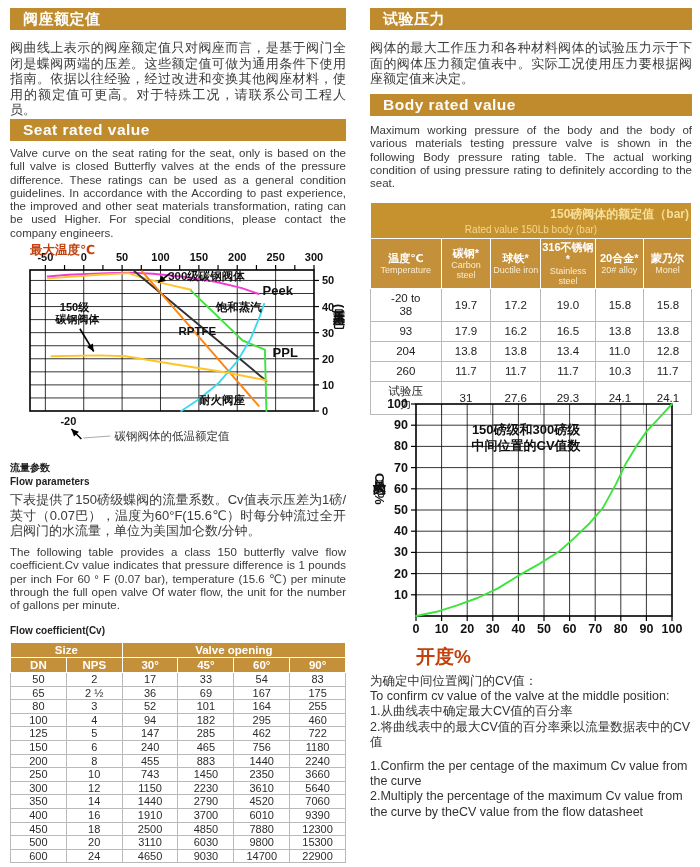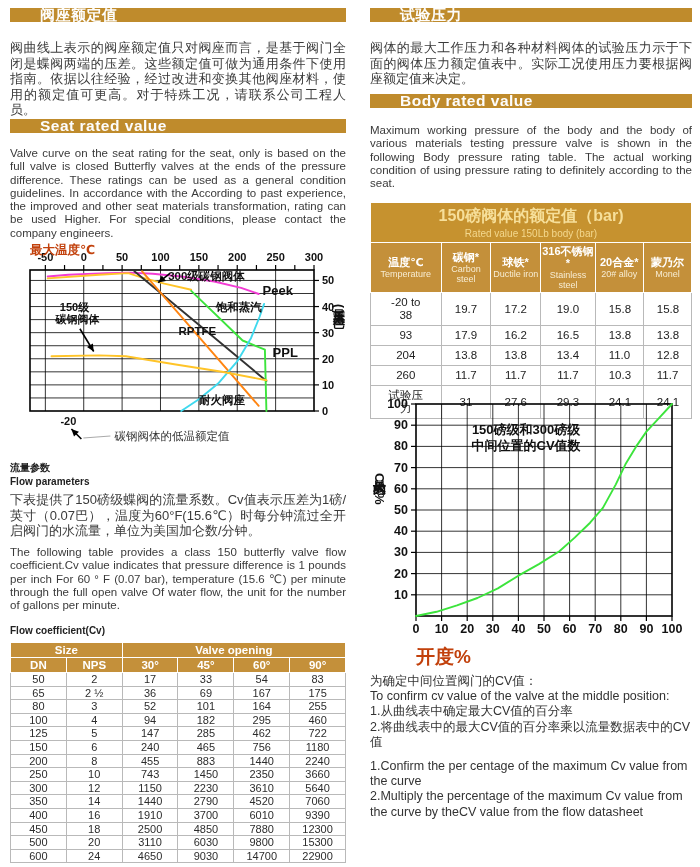--- a/index.html
+++ b/index.html
@@ -3,37 +3,37 @@
 <meta charset="utf-8">
 <style>
   html,body{margin:0;padding:0;background:#fff;}
   .page{width:700px;height:867px;position:relative;background:#fff;overflow:hidden;
         font-family:"Liberation Sans","DejaVu Sans",sans-serif;color:#333;}
   .col{position:absolute;top:0;height:100%;}
   .col-left{left:10px;width:336px;}
   .col-right{left:370px;width:322px;}
   .blk{position:absolute;left:0;width:100%;}
 
-  .gold-bar{height:14px;background:#bf8b2c;color:#fdfdfd;display:flex;align-items:center;
-            padding-left:30px;box-sizing:border-box;font-weight:bold;font-size:15px;letter-spacing:.5px;}
+  .gold-bar{height:22px;background:#bf8b2c;color:#fdfdfd;display:flex;align-items:center;
+            padding-left:13px;box-sizing:border-box;font-weight:bold;font-size:15px;letter-spacing:.5px;}
   .gold-bar.en{font-size:15.5px;font-weight:600;}
 
   .p-zh{font-size:13px;line-height:15.6px;color:#3a3a3a;text-align:justify;margin:0;}
   .p-en{font-size:11.5px;line-height:13.3px;color:#3a3a3a;text-align:justify;margin:0;}
   .bold-label{font-size:10px;font-weight:bold;color:#222;}
 
   table{border-collapse:collapse;width:100%;table-layout:fixed;}
   th,td{overflow:hidden;}
   .cv-table th{background:#c4903a;color:#fff;border:1px solid #fff;font-size:11.5px;
                font-weight:600;padding:1px 2px;text-align:center;}
   .cv-table td{border:1px solid #b9b9b9;font-size:11px;color:#2c2c2c;text-align:center;
                padding:0 2px;line-height:12.6px;}
   .rating-table th{background:#c4903a;border:1px solid #fff;text-align:center;padding:2px 1px;}
   .rating-table .rt-title th{background:#c6922f;padding:3px 2px;}
-  .rt-title-zh{color:#f6df9a;font-size:16px;font-weight:600;}
+  .rt-title-zh{color:#f6df9a;font-size:12px;font-weight:600;text-align:right;}
   .rt-title-en{color:#f3d88e;font-size:10px;font-weight:400;margin-top:1px;}
   .th-zh{color:#fff;font-size:11px;font-weight:600;line-height:12px;}
   .th-en{color:#f7ecd2;font-size:9px;font-weight:400;line-height:10px;margin-top:1px;}
   .rating-table td{border:1px solid #b9b9b9;font-size:11.5px;color:#222;text-align:center;
                    padding:3px 13px;line-height:13px;}
 
   .chart-box{position:absolute;}
   .chart-title{position:absolute;text-align:left;font-size:12.5px;font-weight:bold;color:#c2410c;}
   .v-label{position:absolute;writing-mode:vertical-rl;font-size:12px;font-weight:600;color:#111;
            letter-spacing:1px;line-height:14px;}

